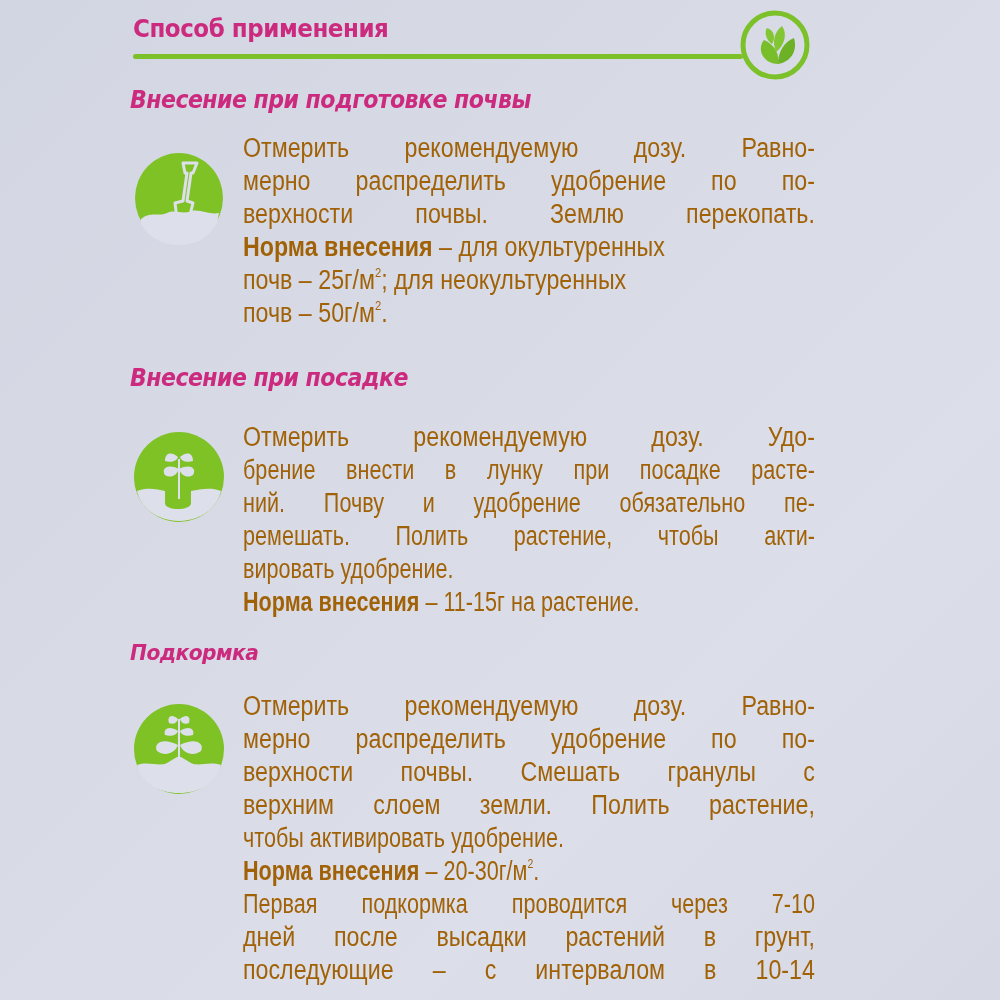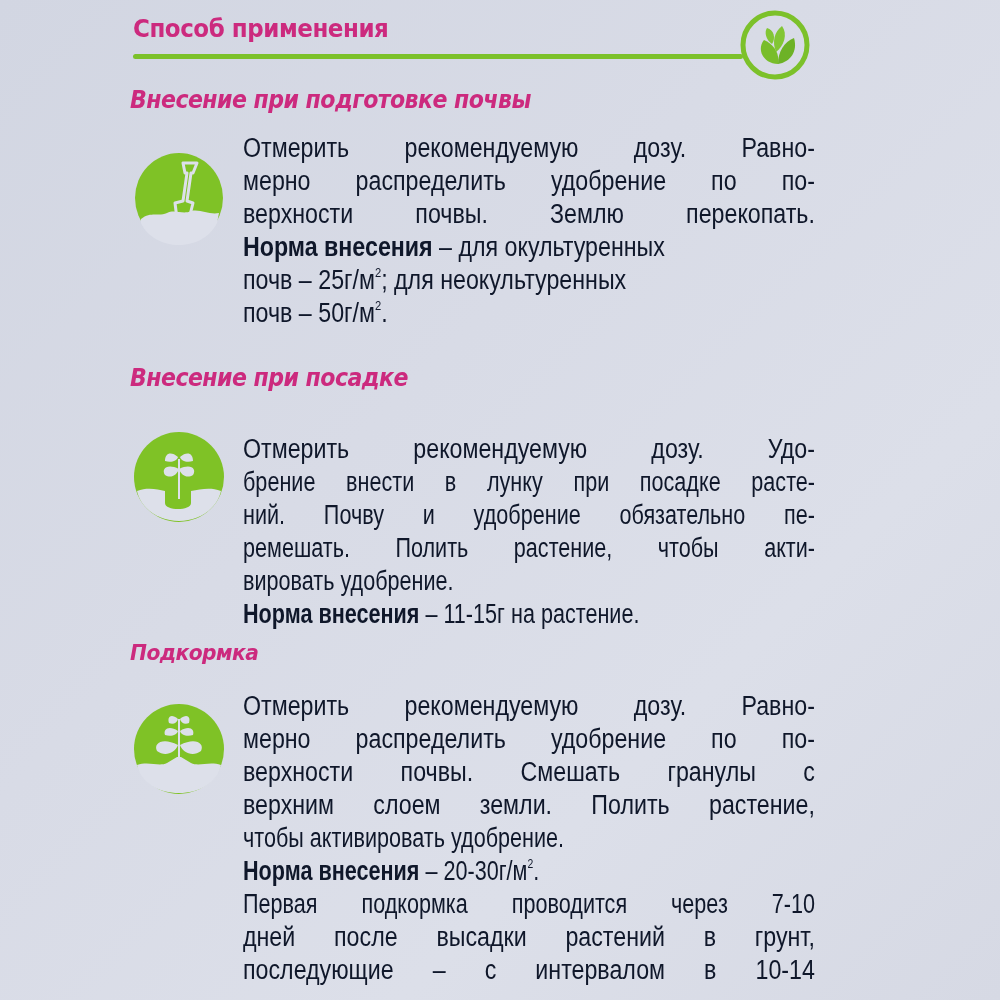--- a/index.html
+++ b/index.html
@@ -22,21 +22,21 @@
   .sub {
     position:absolute; left:130px;
     font-family:"DejaVu Sans", sans-serif; font-weight:bold; font-style:italic;
     font-size:24px; color:#cc2a7e; letter-spacing:-0.6px;
     transform: scaleX(0.92); transform-origin:left;
   }
   .icon { position:absolute; width:96px; height:96px; }
   .para {
     position:absolute; left:243px; width:572px;
     font-family:"Liberation Sans", sans-serif; font-size:27px; line-height:33px;
-    color:#0f172a; text-align:justify; text-align-last:left;
+    color:#a16207; text-align:justify; text-align-last:left;
   }
   .line { display:block; white-space:nowrap; transform-origin:left; }
   .line.j { text-align:justify; text-align-last:justify; white-space:normal; }
   .narrow { transform: scaleX(0.86); }
   b { font-weight:bold; }
   sup { font-size:13px; vertical-align:12px; line-height:0; }
 </style>
 </head>
 <body>
 
@@ -65,21 +65,21 @@
   <span class="line narrow"><span>почв – 50г/м</span><sup>2</sup><span>.</span></span>
 </div>
 
 <div class="sub" style="top:364px;">Внесение при посадке</div>
 <svg class="icon" style="left:131px; top:429px;" viewBox="0 0 96 96">
   <circle cx="48" cy="48" r="45" fill="#7fc226"></circle>
   <path d="M6 62 C 16 58, 26 60, 34 62 L 34 74 C 34 82, 60 82, 60 74 L 60 62 C 70 60, 80 58, 90 62 C 86 80, 68 92, 48 92 C 28 92, 10 80, 6 62 Z" fill="#dde0ea"></path>
   <path d="M47 28 C 40 22, 34 24, 34 32 C 40 34, 46 32, 47 28 Z M49 28 C 56 22, 62 24, 62 32 C 56 34, 50 32, 49 28 Z M48 40 C 36 34, 30 40, 34 46 C 40 50, 46 46, 48 40 Z M48 40 C 60 34, 66 40, 62 46 C 56 50, 50 46, 48 40 Z" fill="#dde0ea"></path>
   <rect x="47" y="30" width="2" height="40" fill="#dde0ea"></rect>
 </svg>
-<div class="para" style="top:433px;">
+<div class="para" style="top:421px;">
   <span class="line j narrow" style="width:665px;">Отмерить рекомендуемую дозу. Удо-</span>
   <span class="line j narrow" style="width:665px; transform:scaleX(0.8); width:715px;">брение внести в лунку при посадке расте-</span>
   <span class="line j narrow" style="width:665px; transform:scaleX(0.8); width:715px;">ний. Почву и удобрение обязательно пе-</span>
   <span class="line j narrow" style="width:665px; transform:scaleX(0.8); width:715px;">ремешать. Полить растение, чтобы акти-</span>
   <span class="line" style="transform:scaleX(0.8);">вировать удобрение.</span>
   <span class="line" style="transform:scaleX(0.8);"><b>Норма внесения</b><span> – 11-15г на растение.</span></span>
 </div>
 
 <div class="sub" style="top:640px; font-size:22px;">Подкормка</div>
 <svg class="icon" style="left:131px; top:701px;" viewBox="0 0 96 96">

